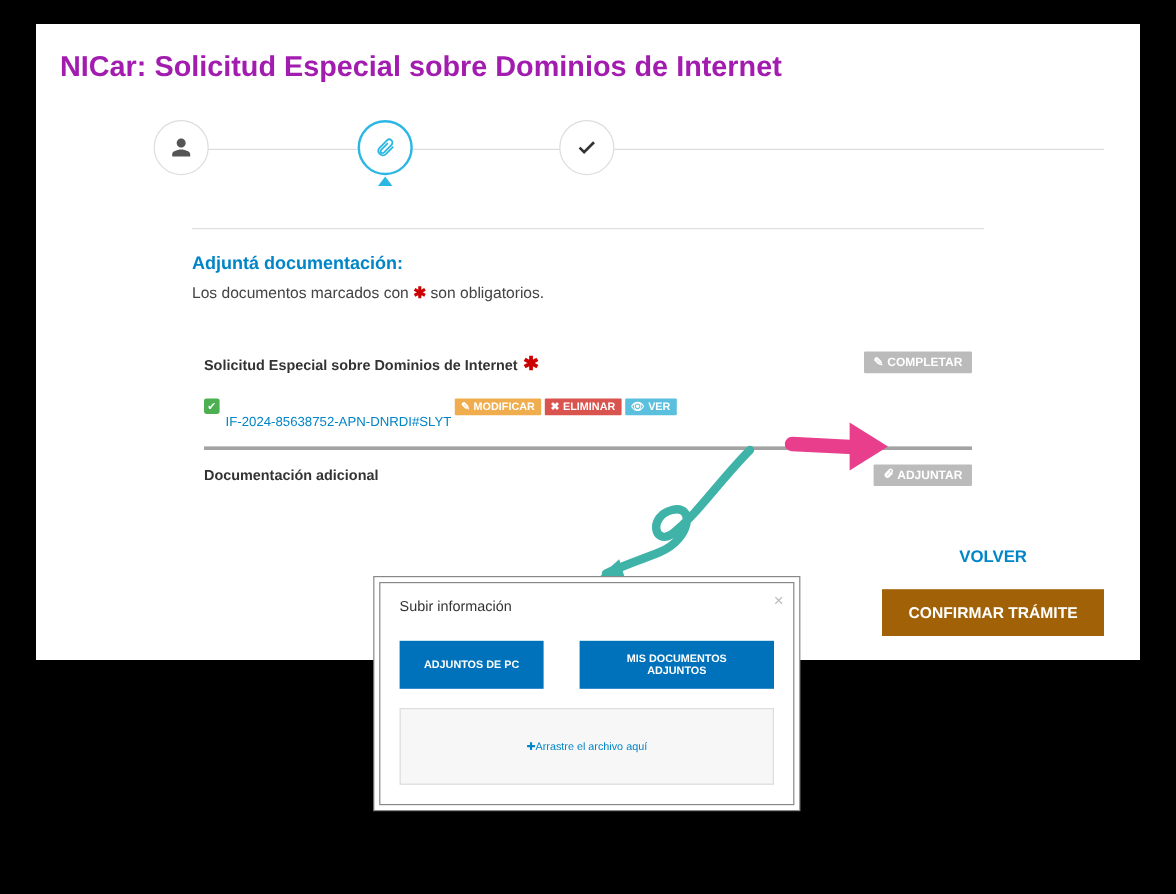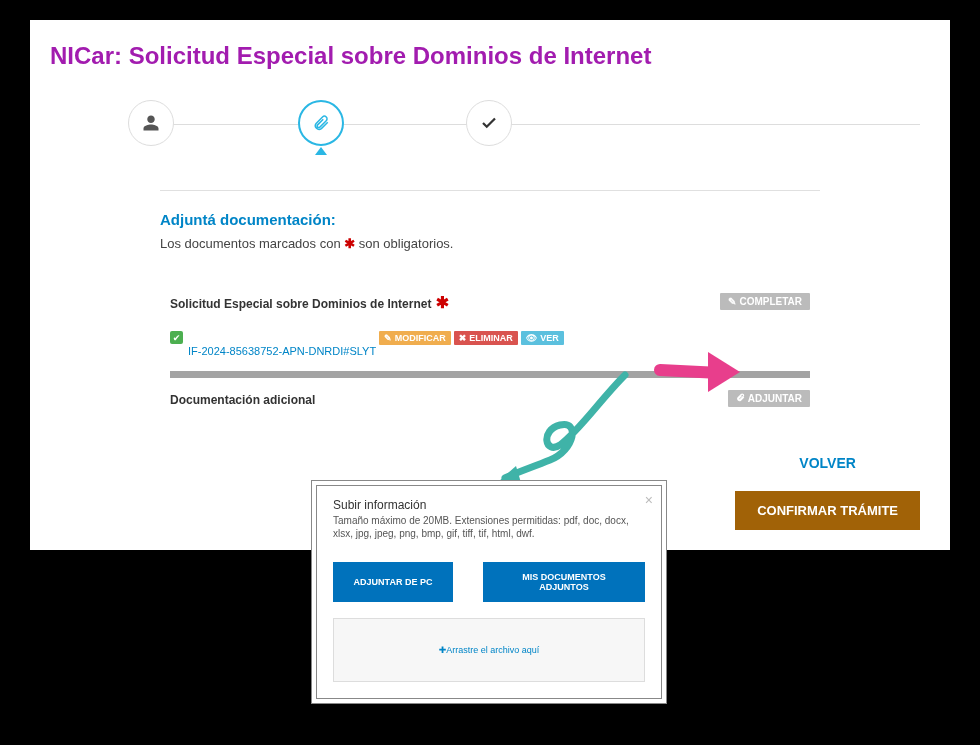--- a/index.html
+++ b/index.html
@@ -86,21 +86,21 @@
   }
   .required-star { color: #cc0000; font-weight: bold; }
   .doc-section {
     margin-top: 30px;
     padding: 0 10px;
   }
   .doc-row {
     display: flex;
     justify-content: space-between;
     align-items: flex-start;
-    border-top: 7px solid #a3a3a3;
+    border-top: 3px solid #a3a3a3;
     padding: 12px 0 14px 0;
   }
   .doc-row:first-child { border-top: none; }
   .doc-left { flex: 1; }
   .doc-label {
     font-size: 12px;
     font-weight: bold;
     color: #333;
   }
   .doc-file-line {
@@ -334,22 +334,21 @@
 
   <path d="M625 375 C 600 400, 580 430, 560 445 C 545 455, 540 430, 560 425 C 580 420, 575 450, 550 460 C 530 468, 515 473, 505 478" stroke="#3fb3a8" stroke-width="7" fill="none" stroke-linecap="round"></path>
   <path d="M516 466 L498 482 L522 486" fill="#3fb3a8"></path>
 </svg>
 
 <div class="modal">
   <button class="modal-close">
     <span>×</span>
   </button>
   <div class="modal-title">Subir información</div>
-  <div class="modal-hint">Tamaño máximo de 20MB. Extensiones permitidas: pdf, doc, docx, xlsx, jpg, jpeg, png, bmp, gif, tiff, tif, html, dwf.</div>
   <div class="modal-btns">
-    <button class="modal-btn">ADJUNTAR DE PC</button>
+    <button class="modal-btn">ADJUNTOS DE PC</button>
     <button class="modal-btn">MIS DOCUMENTOS ADJUNTOS</button>
   </div>
   <div class="drop-zone">
     <span>✚ </span>
     <span>Arrastre el archivo aquí</span>
   </div>
 </div>
 
 </body></html>

